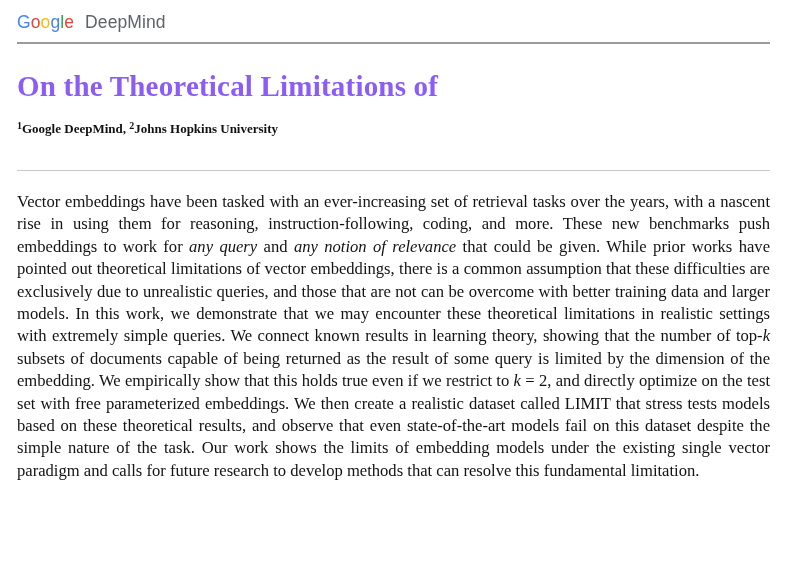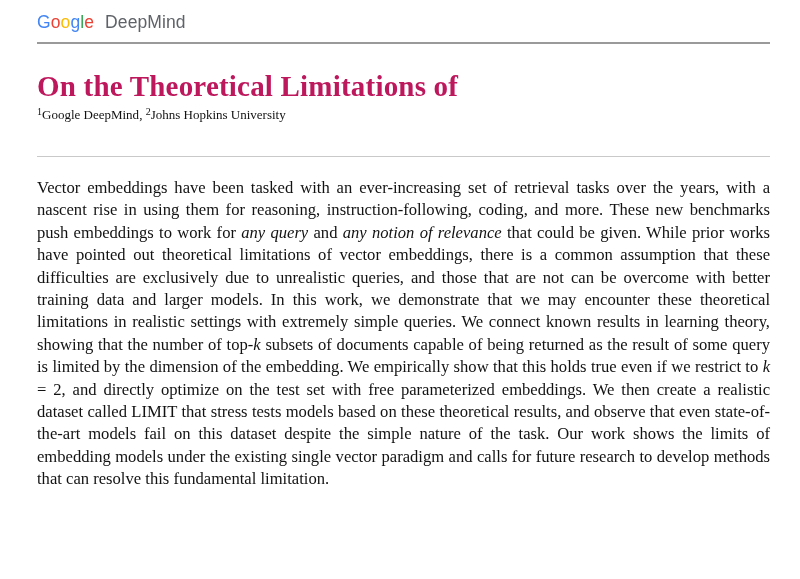--- a/index.html
+++ b/index.html
@@ -11,21 +11,21 @@
     width: 800px;
     height: 579px;
     overflow: hidden;
     font-family: "Liberation Serif", "DejaVu Serif", serif;
     color: #111111;
   }
   .page {
     box-sizing: border-box;
     width: 800px;
     height: 579px;
-    padding: 0 30px 0 37px;
+    padding: 0 30px 0 17px;
     background: #ffffff;
   }
 
   
   .logo-row {
     padding-top: 12px;
     height: 22px;
     display: flex;
     align-items: baseline;
     font-family: "Liberation Sans", "DejaVu Sans", sans-serif;
@@ -42,40 +42,41 @@
     height: 0;
   }
 
   
   .paper-title {
     margin-top: 26px;
     font-weight: bold;
     font-size: 29px;
     line-height: 33px;
     letter-spacing: 0.2px;
-    color: #be185d;
+    color: #8b5cf6;
   }
 
   
   .authors-line {
     margin-top: 21px;
     font-size: 15.5px;
     line-height: 20px;
   }
   .authors-line sup, .affiliations-line sup {
     font-size: 10px;
     line-height: 0;
     position: relative;
     top: -0.45em;
     vertical-align: baseline;
   }
   .affiliations-line {
-    margin-top: 3px;
+    margin-top: 17px;
     font-size: 13px;
     line-height: 17px;
+    font-weight: bold;
   }
 
   .rule-mid {
     margin-top: 33px;
     border: none;
     border-top: 1px solid #c9c9c9;
     height: 0;
   }
 
   

